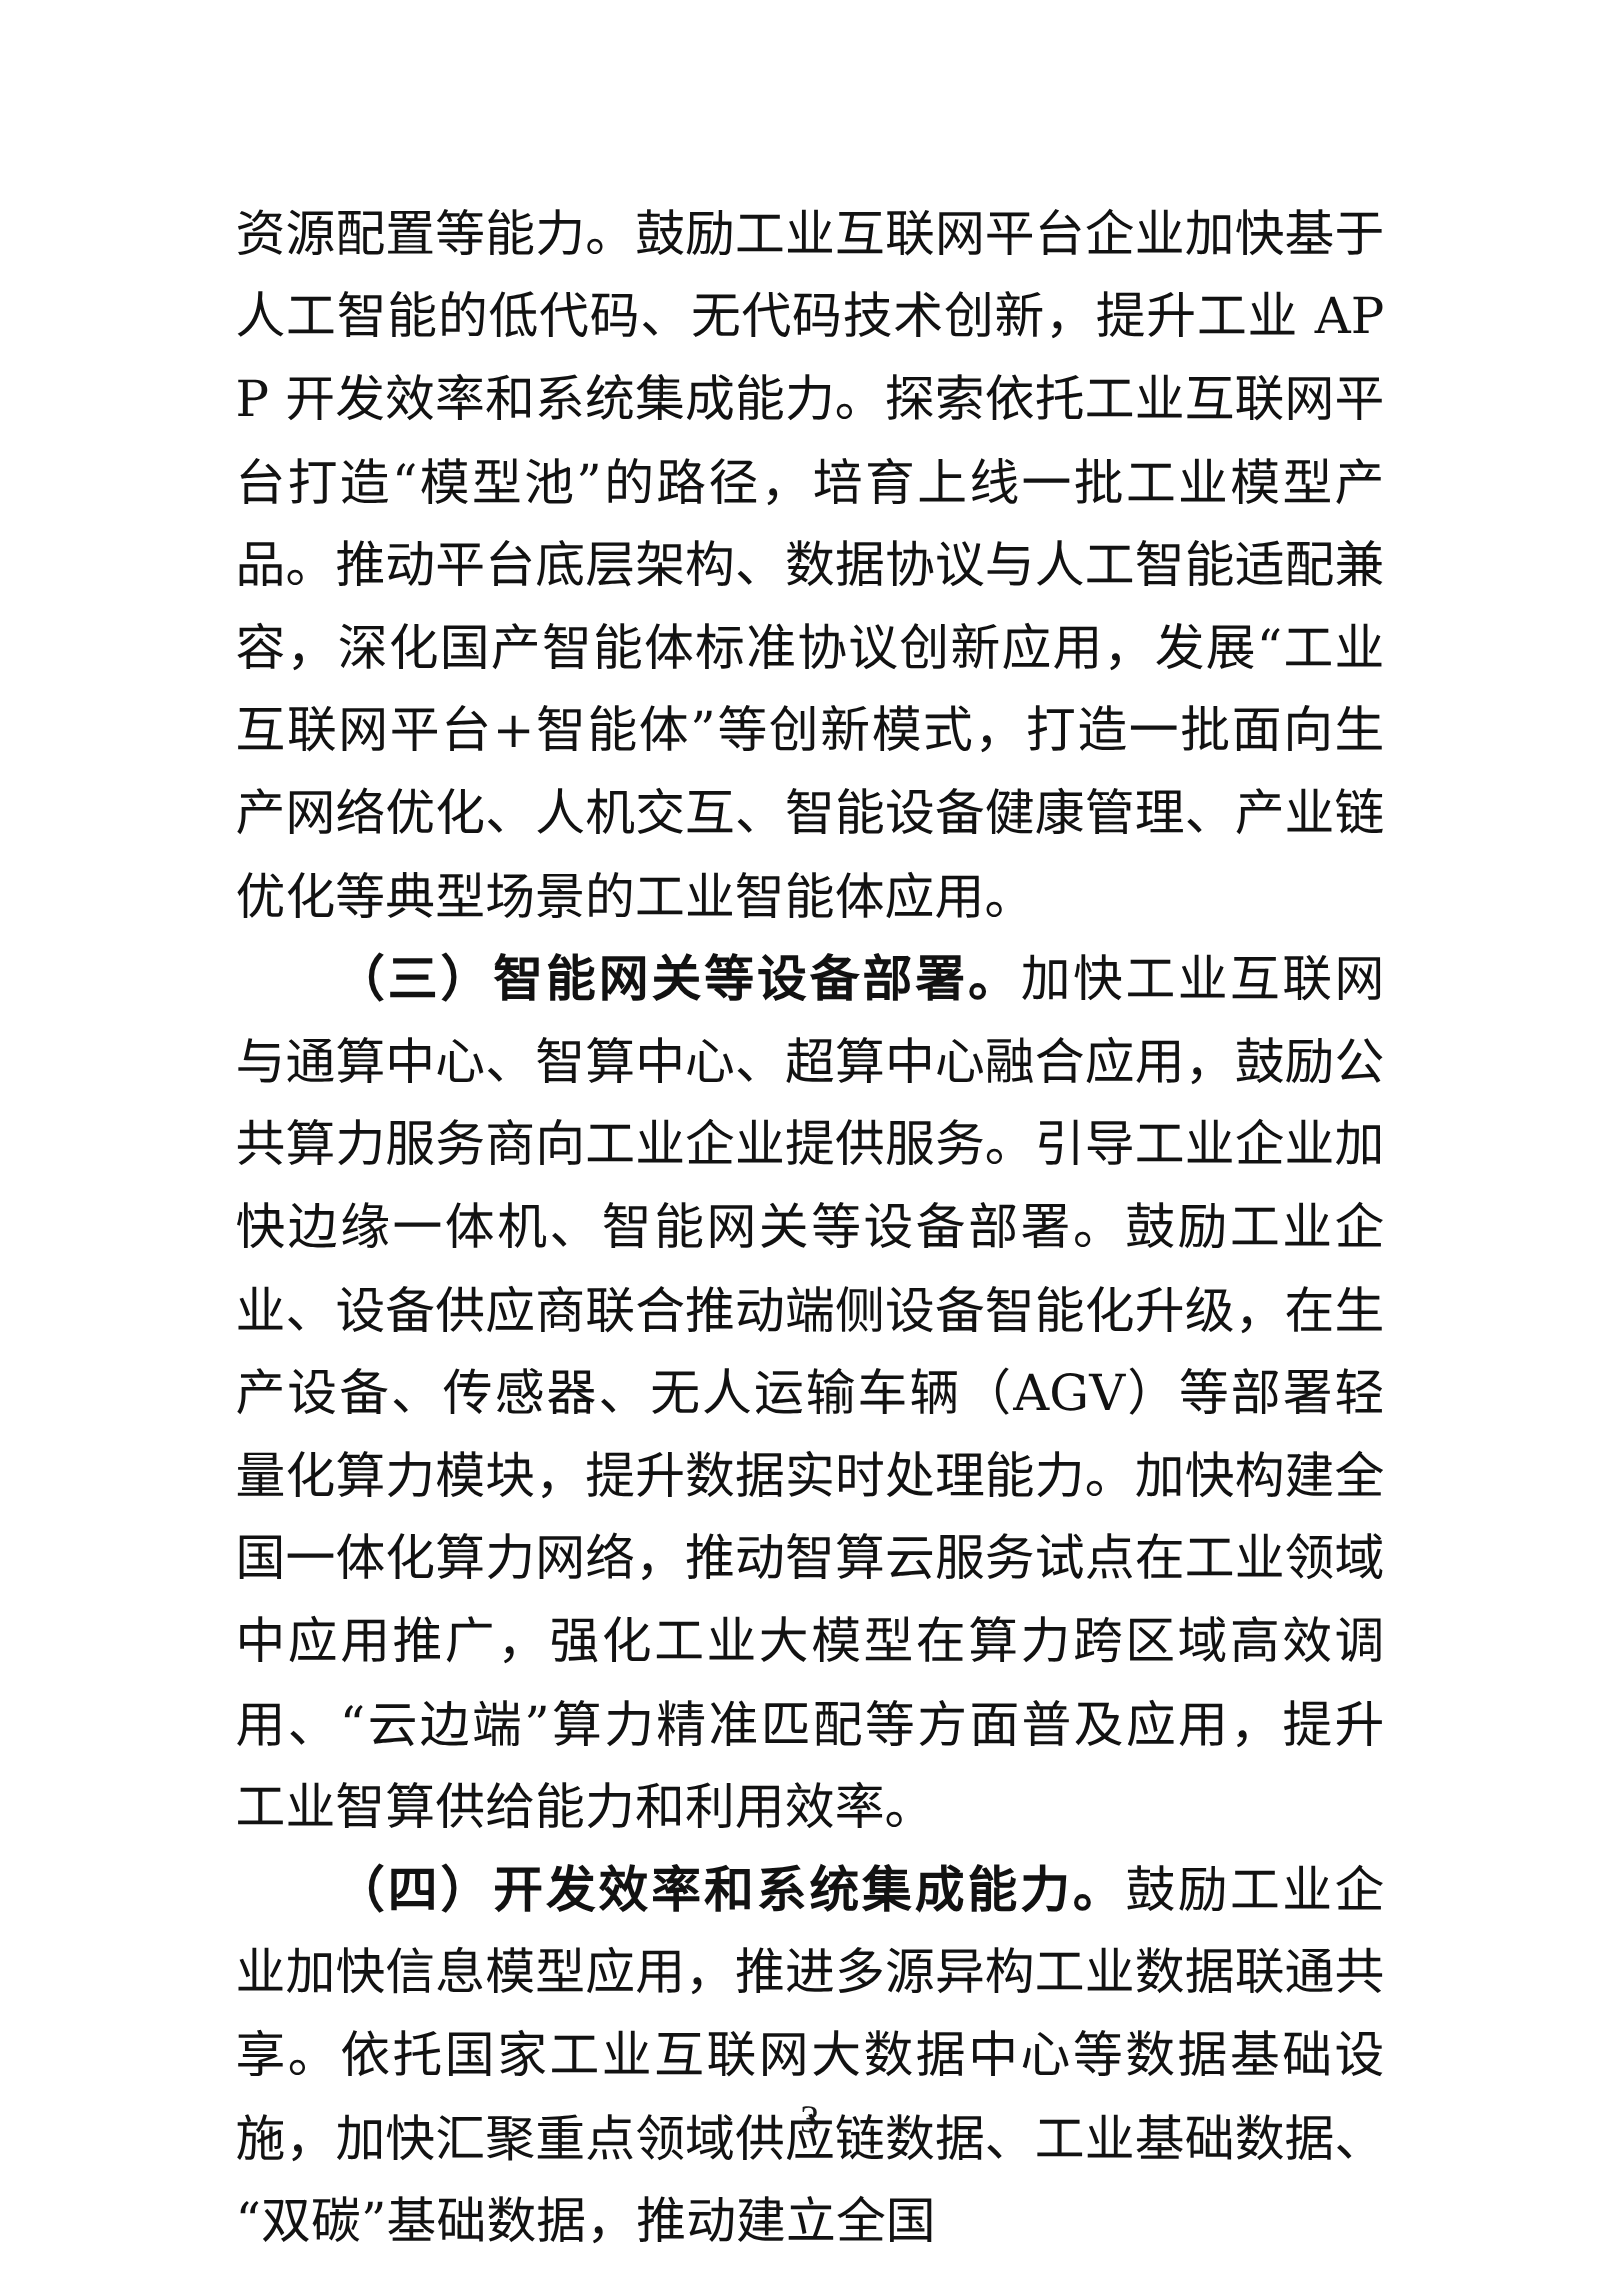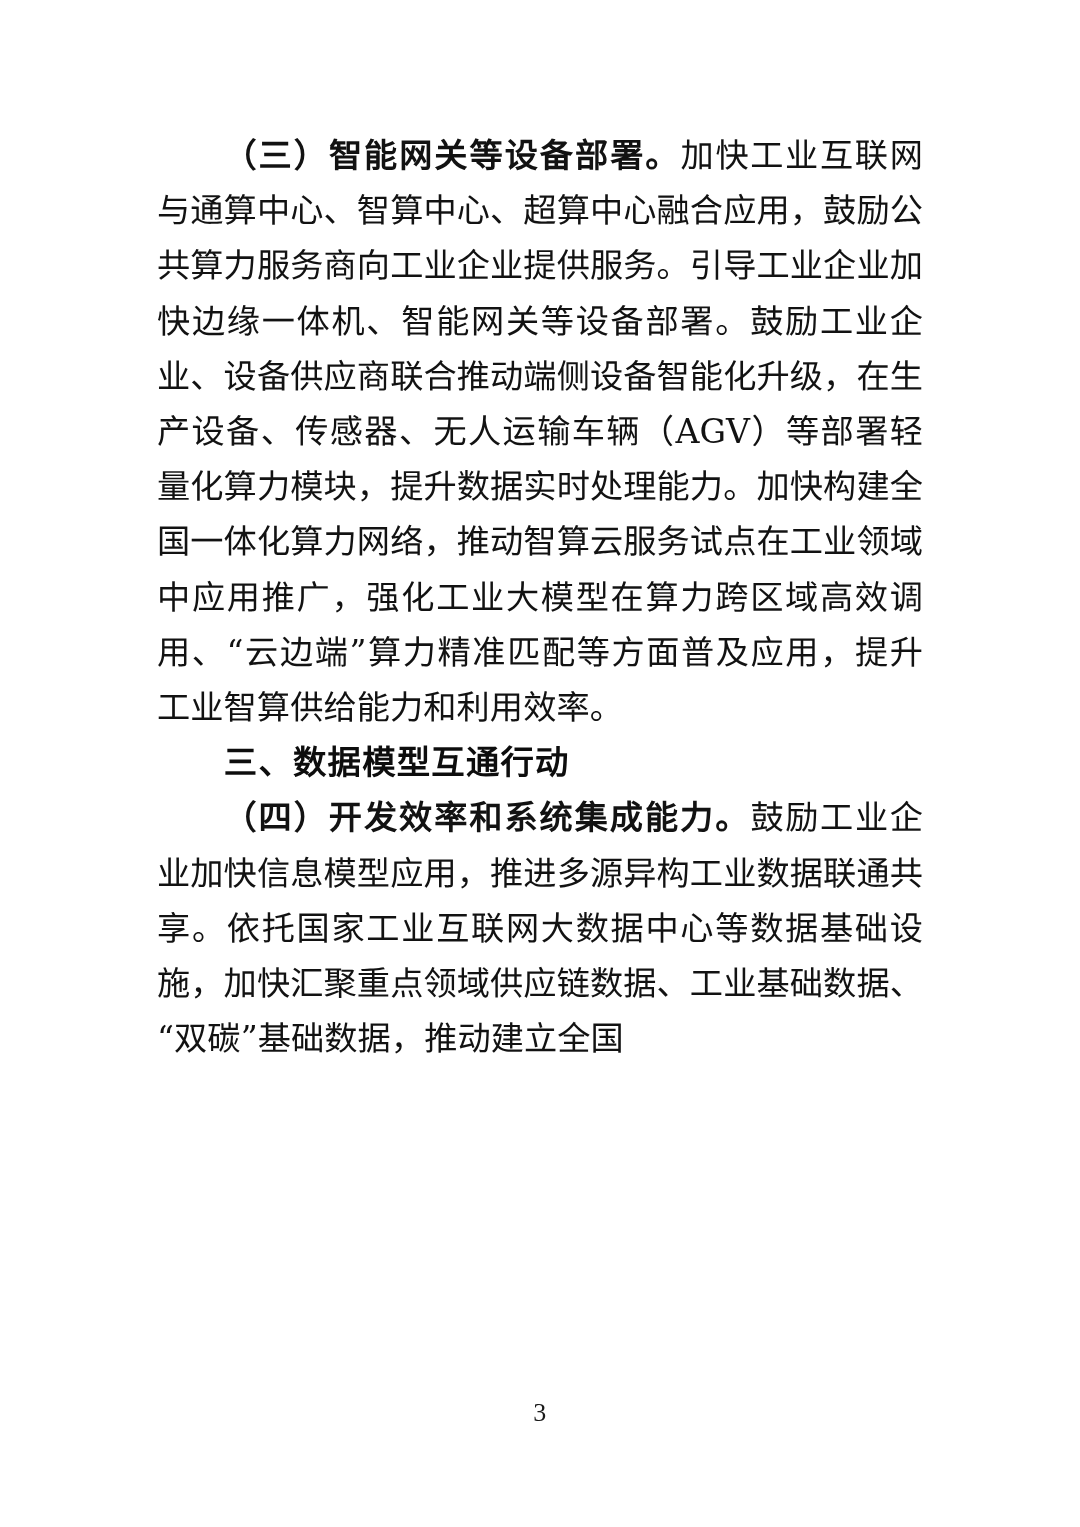--- a/index.html
+++ b/index.html
@@ -82,24 +82,24 @@
     letter-spacing: 0.5px;
   }
 </style>
 </head>
 <body>
 
 <div class="page">
 
   <div class="text-column">
 
+    <p class="para flush">资源配置等能力。鼓励工业互联网平台企业加快基于人工智能的低代码、无代码技术创新，提升工业 APP 开发效率和系统集成能力。探索依托工业互联网平台打造“模型池”的路径，培育上线一批工业模型产品。推动平台底层架构、数据协议与人工智能适配兼容，深化国产智能体标准协议创新应用，发展“工业互联网平台+智能体”等创新模式，打造一批面向生产网络优化、人机交互、智能设备健康管理、产业链优化等典型场景的工业智能体应用。</p>
 
     <p class="para indent"><span class="runin">（三）智能网关等设备部署。</span><span>加快工业互联网与通算中心、智算中心、超算中心融合应用，鼓励公共算力服务商向工业企业提供服务。引导工业企业加快边缘一体机、智能网关等设备部署。鼓励工业企业、设备供应商联合推动端侧设备智能化升级，在生产设备、传感器、无人运输车辆（AGV）等部署轻量化算力模块，提升数据实时处理能力。加快构建全国一体化算力网络，推动智算云服务试点在工业领域中应用推广，强化工业大模型在算力跨区域高效调用、“云边端”算力精准匹配等方面普及应用，提升工业智算供给能力和利用效率。</span></p>
 
-    <h2 class="section-heading">三、数据模型互通行动</h2>
 
     <p class="para indent"><span class="runin">（四）开发效率和系统集成能力。</span><span>鼓励工业企业加快信息模型应用，推进多源异构工业数据联通共享。依托国家工业互联网大数据中心等数据基础设施，加快汇聚重点领域供应链数据、工业基础数据、“双碳”基础数据，推动建立全国</span></p>
 
   </div>
 
   <div class="page-number">3</div>
 
 </div>
 
 </body></html>

